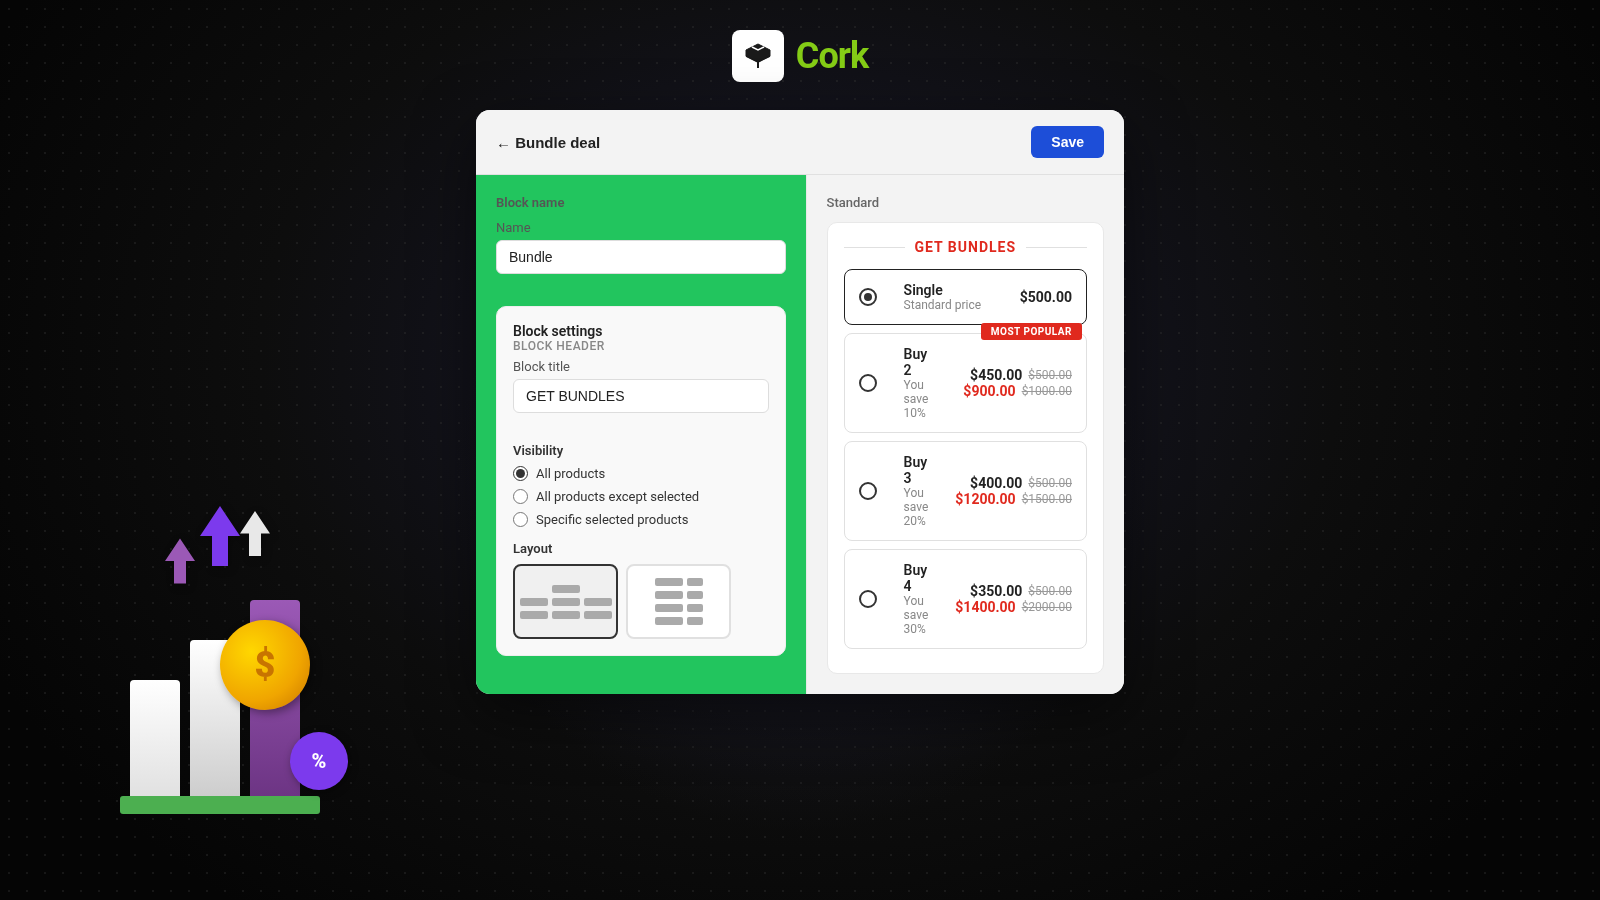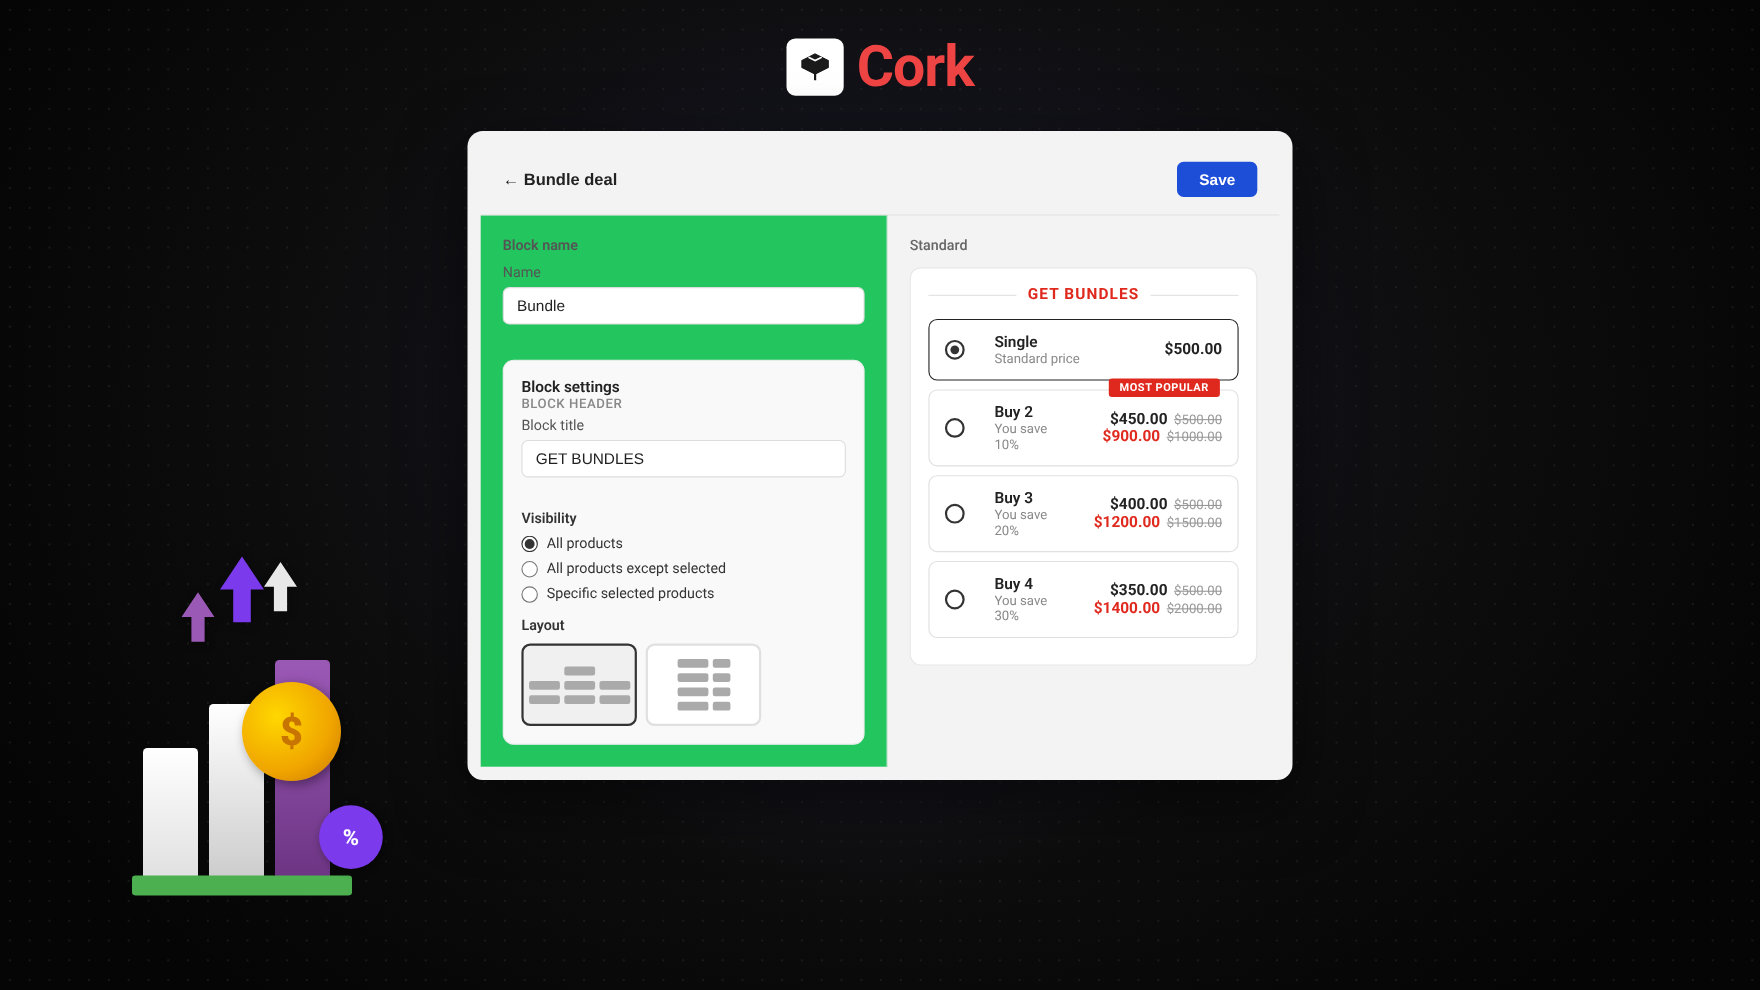--- a/index.html
+++ b/index.html
@@ -68,42 +68,42 @@
       align-items: center;
       justify-content: center;
     }
 
     .logo-icon svg {
       width: 34px;
       height: 34px;
     }
 
     .logo-text {
-      font-size: 52px;
+      font-size: 36px;
       font-weight: 700;
-      color: #ef4444;
+      color: #84cc16;
       letter-spacing: -1px;
     }
 
     
     .hero-title {
       font-size: 60px;
       font-weight: 800;
       color: white;
       text-align: center;
       margin-bottom: 36px;
       line-height: 1.1;
     }
 
     
     .main-card {
       background: #f3f3f3;
       border-radius: 14px;
-      width: 750px;
-      padding: 12px;
+      width: 648px;
+      padding: 0;
       box-shadow: 0 20px 60px rgba(0,0,0,0.5);
       overflow: hidden;
       position: relative;
     }
 
     .card-header {
       background: #f3f3f3;
       padding: 16px 20px;
       display: flex;
       align-items: center;
@@ -384,21 +384,21 @@
     .price-row {
       display: flex;
       gap: 6px;
       justify-content: flex-end;
       align-items: center;
     }
 
     .most-popular-badge {
       position: absolute;
       top: -11px;
-      right: 16px;
+      right: 4px;
       background: #e0291e;
       color: white;
       font-size: 10px;
       font-weight: 700;
       padding: 3px 10px;
       border-radius: 3px;
       letter-spacing: 0.5px;
     }
 
     

